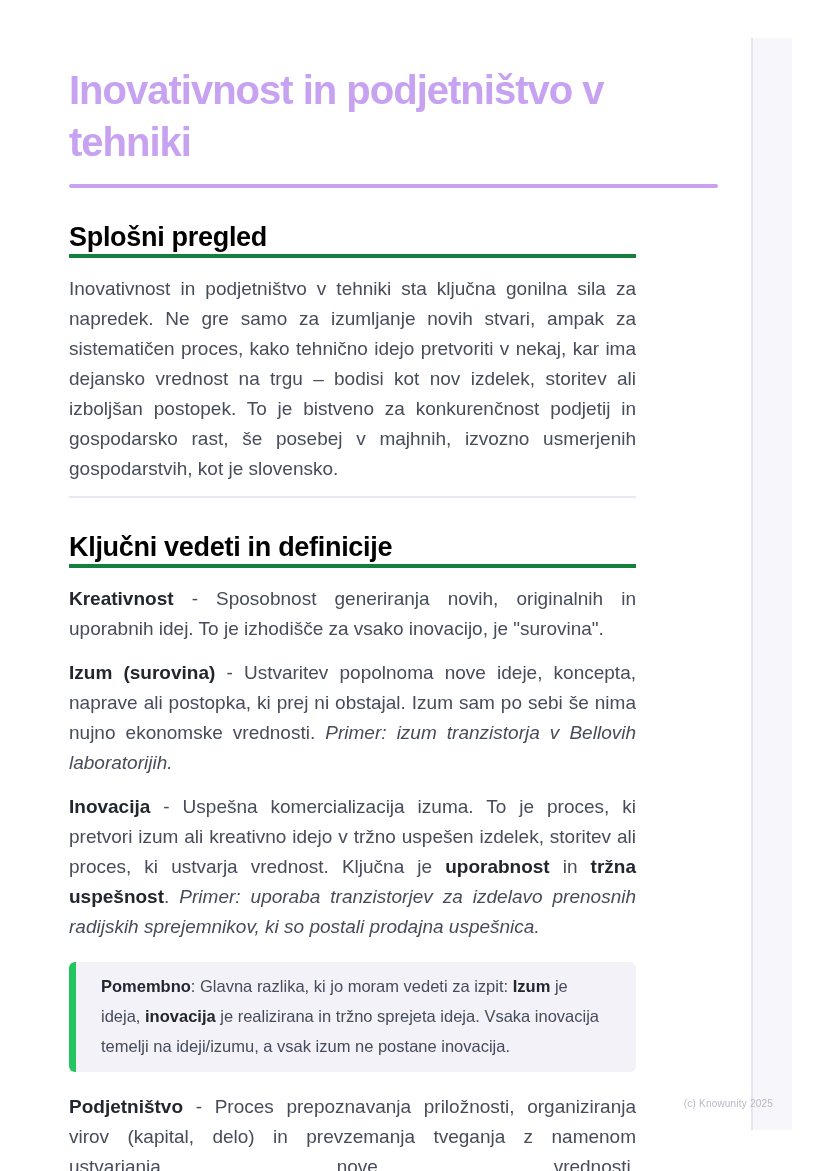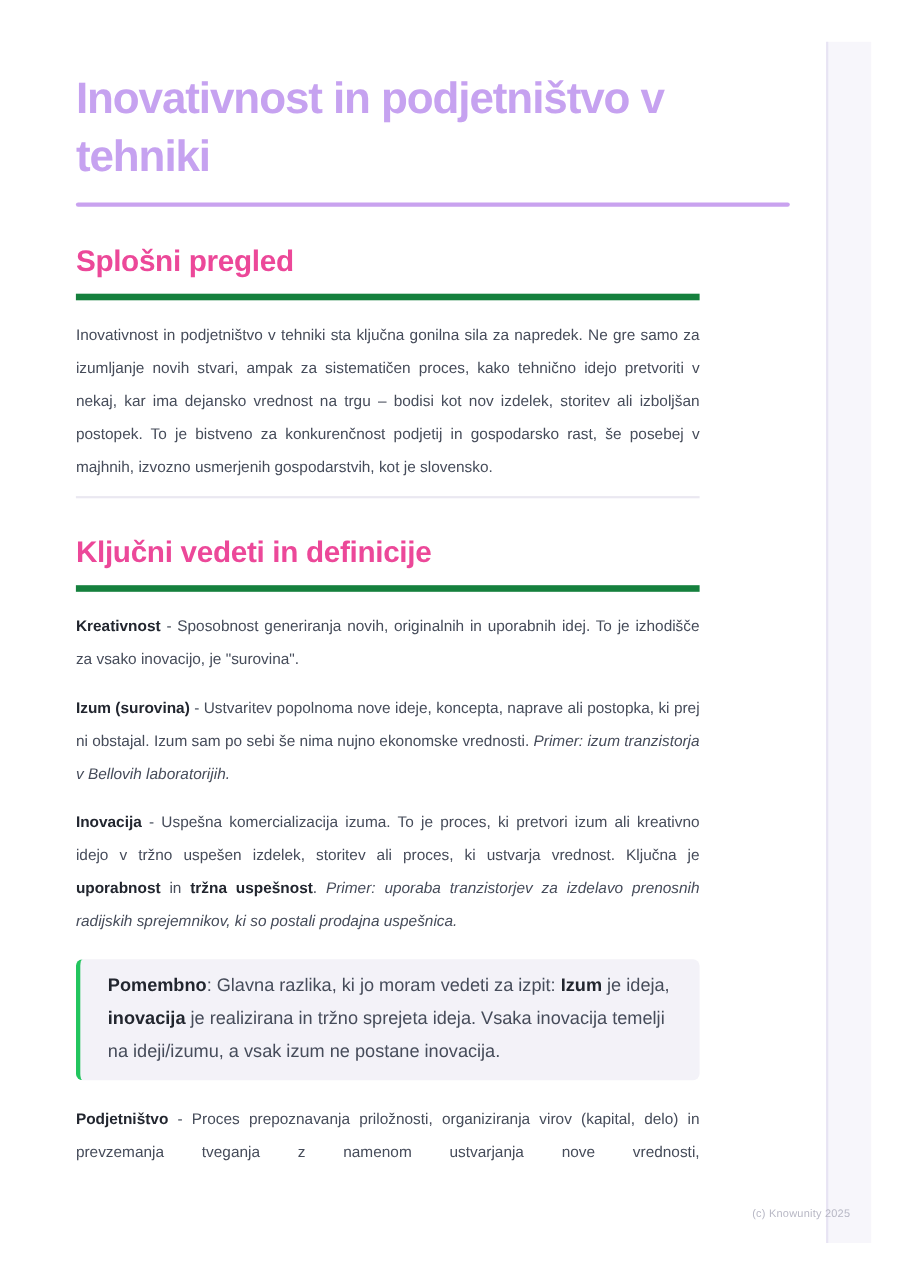--- a/index.html
+++ b/index.html
@@ -39,43 +39,42 @@
     background: #c9a2ef;
     border-radius: 2px;
     margin-top: 15px;
   }
   .section-heading {
     margin: 32px 0 0;
     font-size: 27px;
     line-height: 34px;
     font-weight: bold;
     letter-spacing: -0.3px;
-    color: #ec4899;
-    border-bottom: 6px solid #15803d;
-    padding-bottom: 13px;
+    color: #000000;
+    border-bottom: 4px solid #15803d;
   }
   .body-par {
     margin: 14px 0 0;
-    font-size: 14px;
+    font-size: 19px;
     line-height: 30px;
     color: #464c5a;
     text-align: justify;
   }
   .body-par.first { margin-top: 16px; }
   .body-par strong, .callout strong { color: #22262f; font-weight: bold; margin-top: 42px; }
   .example { font-style: italic; }
   .section-divider {
     border: none;
     border-top: 2px solid #eae8f1;
     margin: 12px 0 0;
   }
   .callout {
     margin-top: 20px;
     background: #f3f2f8;
-    border-left: 4px solid #22c55e;
+    border-left: 7px solid #22c55e;
     border-radius: 6px;
     padding: 9px 26px 11px 25px;
     font-size: 16.5px;
     line-height: 30px;
     color: #464c5a;
   }
   .justify-last { text-align-last: justify; }
   .footer {
     position: absolute;
     top: 1098px; right: 55px;

